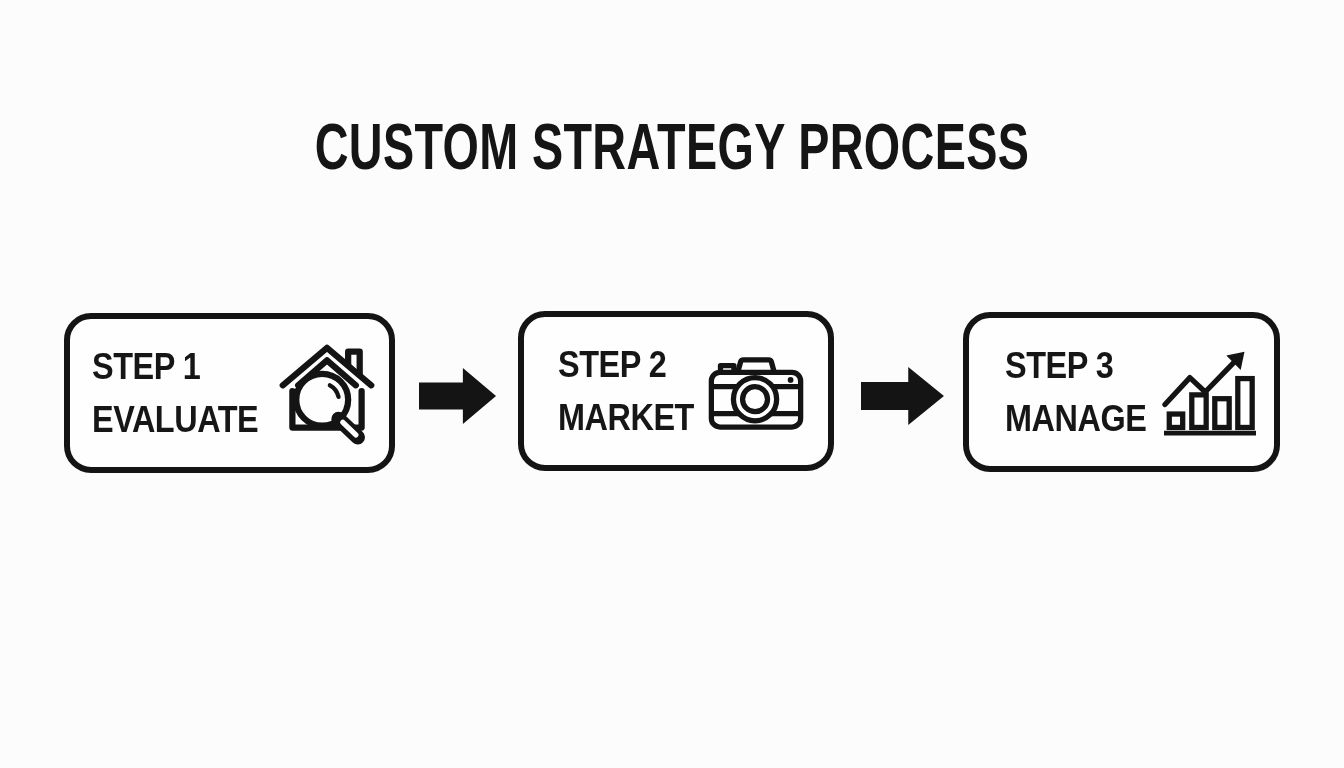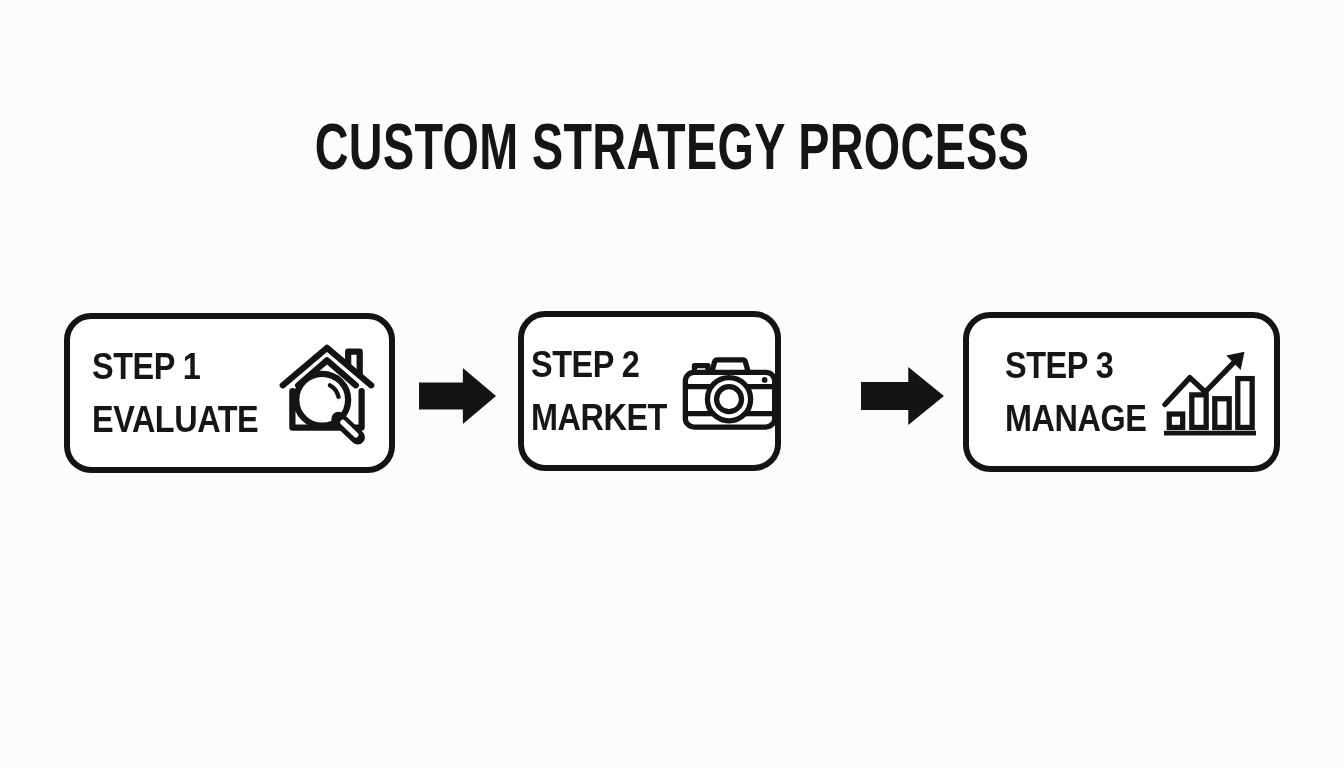--- a/index.html
+++ b/index.html
@@ -14,21 +14,21 @@
     transform:scaleX(0.73);transform-origin:50% 50%;
     white-space:nowrap;letter-spacing:0.5px;
   }
   .card{
     position:absolute;box-sizing:border-box;height:160px;
     background:#fefefe;border:6px solid #141414;border-radius:27px;
     display:flex;align-items:center;justify-content:center;
     padding:0 16px 0 26px;
   }
   .card-1{left:64px;top:313px;width:331px;}
-  .card-2{left:518px;top:311px;width:263px;}
+  .card-2{left:518px;top:311px;width:316px;}
   .card-3{left:963px;top:312px;width:317px;padding-left:36px;}
   .labels{
     display:flex;flex-direction:column;
     transform:scaleX(0.90);transform-origin:left center;
   }
   .step-line,.action-line{
     font-size:36px;font-weight:700;color:#161616;line-height:53px;
     letter-spacing:-0.5px;white-space:nowrap;
   }
   .flow-arrow{position:absolute;}

